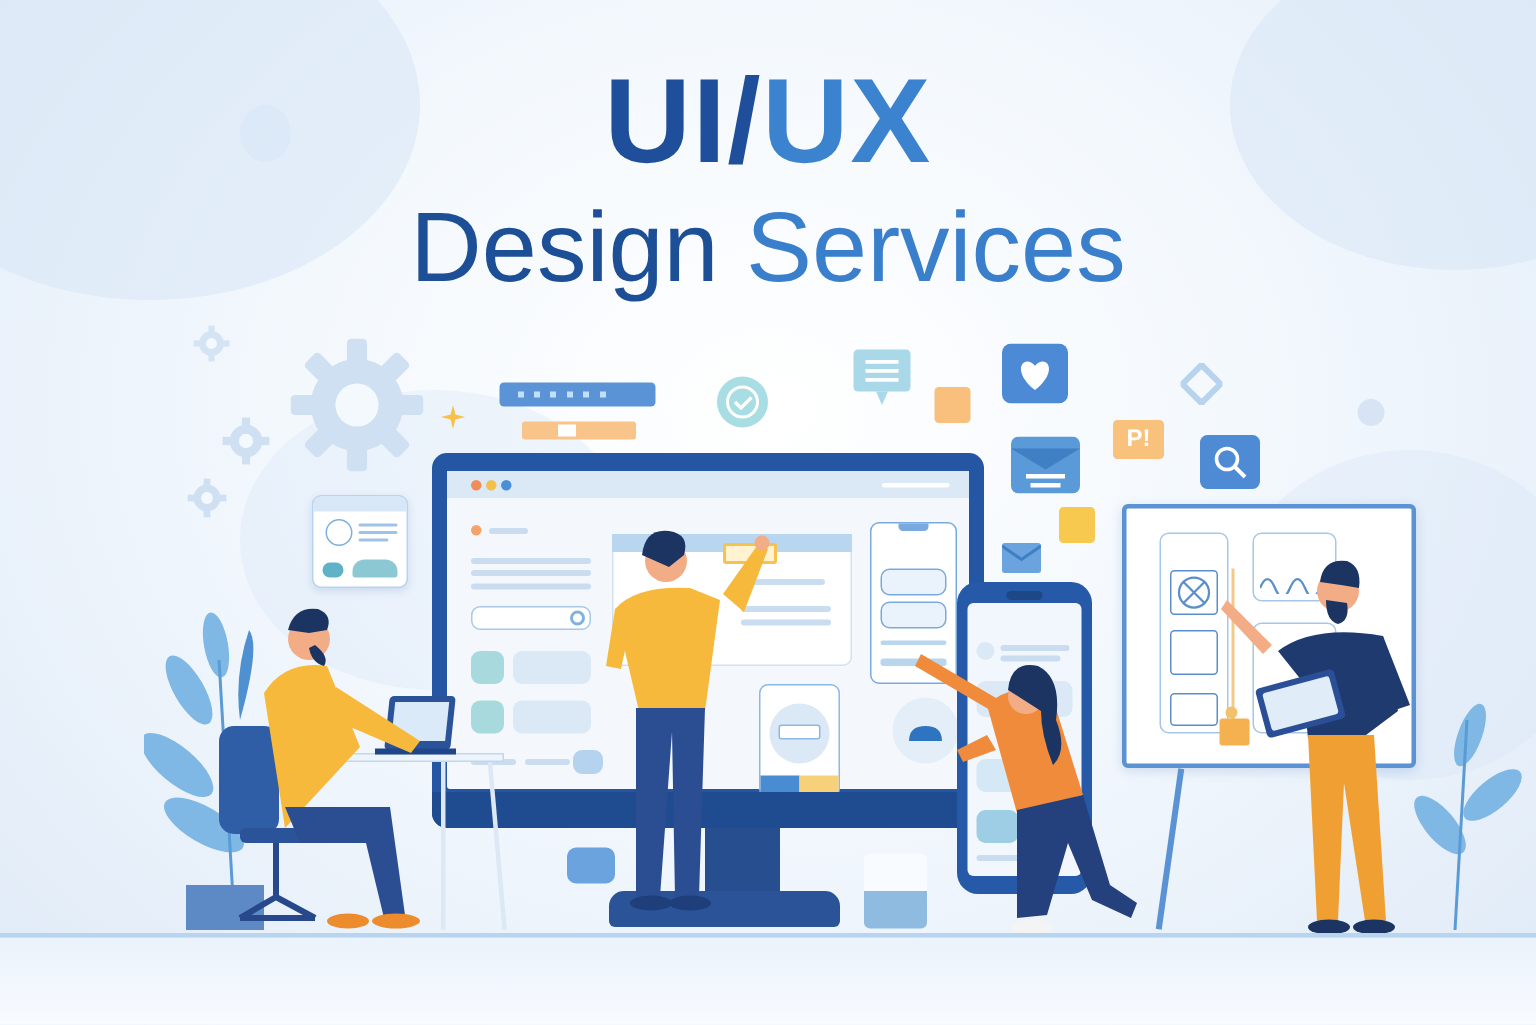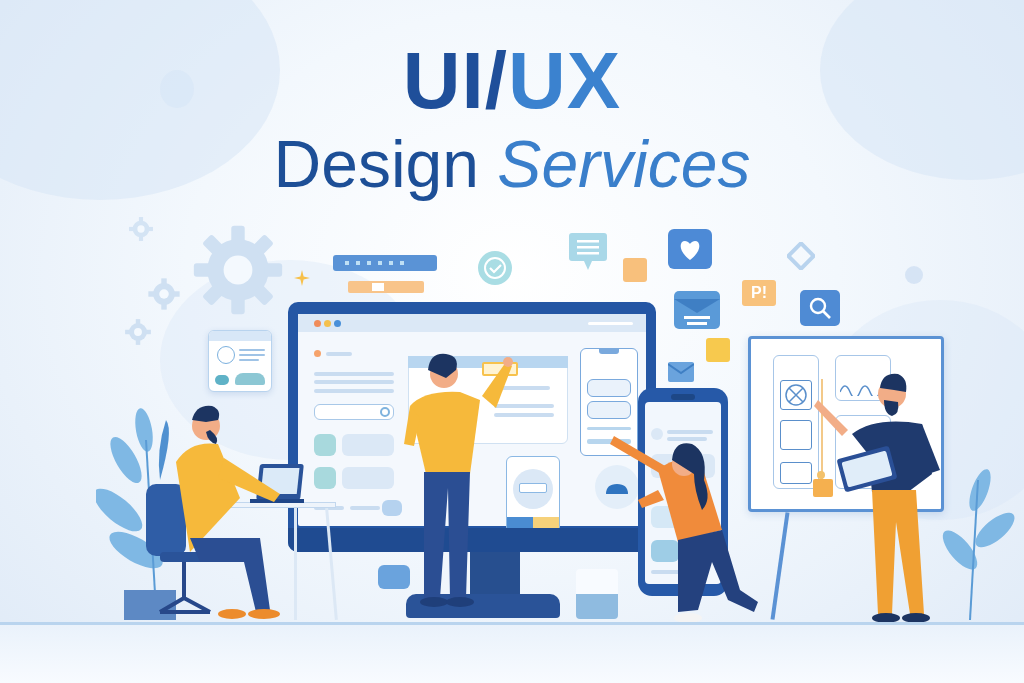--- a/index.html
+++ b/index.html
@@ -13,21 +13,21 @@
   .blob { position: absolute; border-radius: 50%; background: #d7e6f6; opacity: .55; }
   .title {
     position: absolute; left: 0; width: 1024px; text-align: center;
     font-weight: 700; letter-spacing: 1px;
   }
   .title.l1 { top: 38px; font-size: 80px; line-height: 86px; }
   .title.l2 { top: 128px; font-size: 66px; line-height: 72px; font-weight: 400; letter-spacing: 0; }
   .title .c1 { color: #1f4f9a; text-align: right; }
   .title .c2 { color: #3b82cf; }
   .title.l2 .c1 { color: #1d4f97; }
-  .title.l2 .c2 { color: #3a7fcb; font-style: italic; }
+  .title.l2 .c2 { color: #3a7fcb; }
   .floor { position:absolute; left:0; top:622px; width:1024px; height:61px; background:linear-gradient(#eaf2fb,#f8fbff); border-top:3px solid #b9d4ee; }
   .card { position:absolute; background:#fff; border-radius:6px; box-shadow:0 2px 6px rgba(60,110,180,.18); }
   .line { position:absolute; height:4px; border-radius:2px; background:#c9dcf0; }
   .tile { position:absolute; border-radius:6px; }
 </style>
 </head>
 <body>
 
 <div class="blob" style="left:-80px;top:-60px;width:360px;height:260px;"></div>
 <div class="blob" style="left:820px;top:-40px;width:300px;height:220px;"></div>

